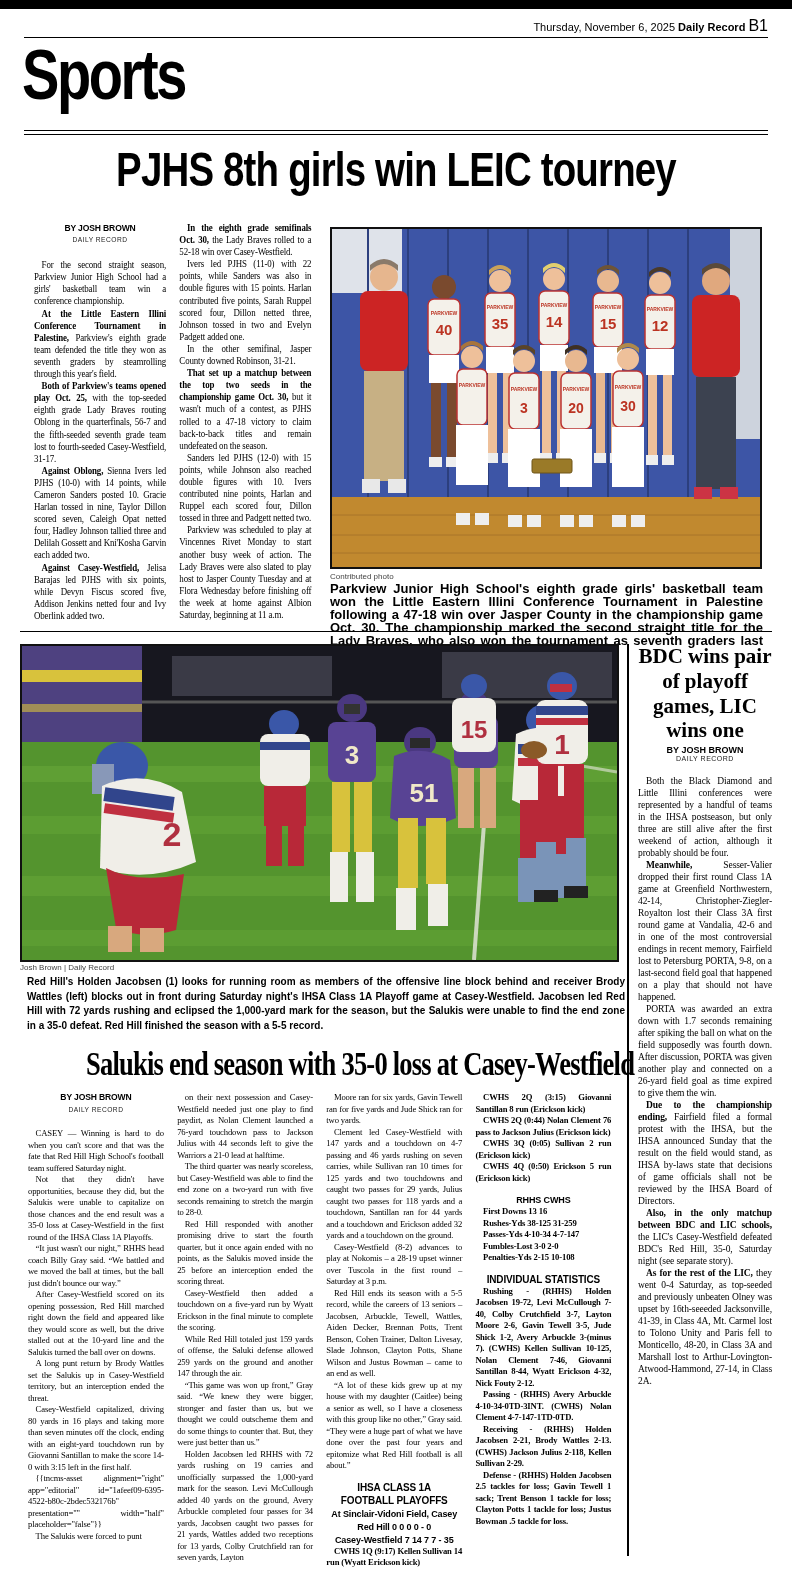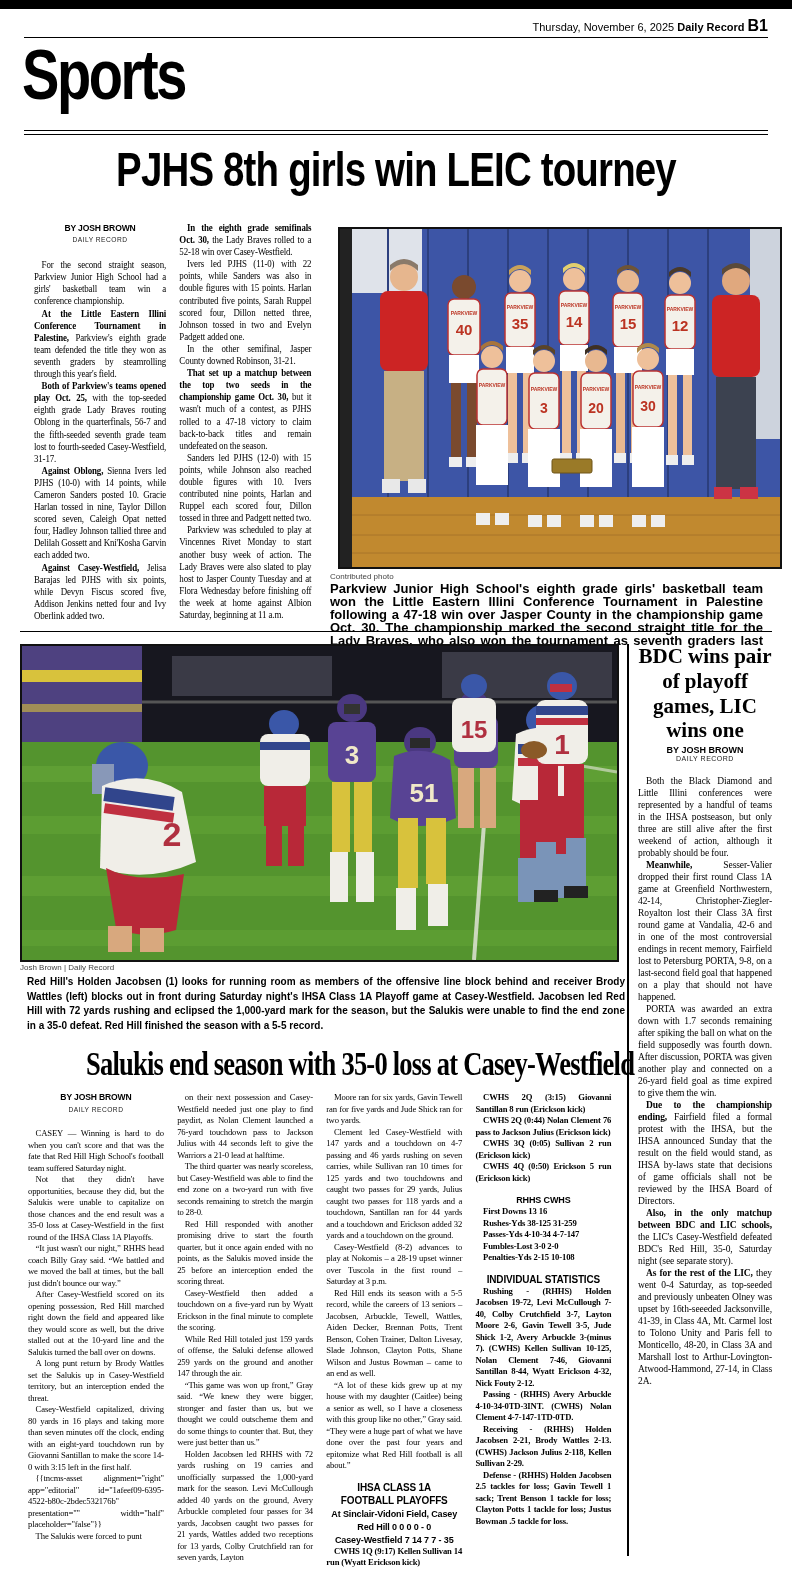--- a/index.html
+++ b/index.html
@@ -3,21 +3,21 @@
 <meta charset="utf-8">
 <style>
   html,body{margin:0;padding:0;}
   body{width:792px;height:1584px;position:relative;background:#fff;color:#000;overflow:hidden;
        font-family:"Liberation Serif","DejaVu Serif",serif;}
   .abs{position:absolute;}
   
   #topbar{left:0;top:0;width:792px;height:9px;background:#000;}
   #dateline{top:17px;right:24px;font-family:"Liberation Sans",sans-serif;font-size:11px;white-space:nowrap;}
   #dateline .pub{font-weight:bold;}
-  #dateline .pg{font-weight:bold;font-size:16px;margin-top:24px;}
+  #dateline .pg{font-weight:normal;font-size:16px;margin-top:24px;}
   #rule1{top:37px;left:24px;width:744px;border-top:1.5px solid #000;}
   #masthead{left:22px;top:40px;font-family:"Liberation Sans",sans-serif;font-weight:bold;font-size:70px;
             line-height:1;letter-spacing:-3px;transform:scaleX(.8);transform-origin:left top;}
   #dblrule{top:130px;left:24px;width:744px;height:3px;border-top:1px solid #000;border-bottom:1px solid #000;}
   
   #headline1{top:139px;left:0;width:792px;text-align:center;font-family:"Liberation Sans",sans-serif;
              font-weight:bold;font-size:48px;letter-spacing:-1px;white-space:nowrap;transform:scaleX(.8);line-height:1.3;}
   
   .byline-block{text-align:center;margin-bottom:13px;}
   .byline{font-family:"Liberation Sans",sans-serif;font-weight:bold;font-size:9px;}
@@ -32,21 +32,21 @@
           text-align:center;text-indent:0;}
   .blk-sp{height:9px;}
   #story1cols{left:34px;top:222px;width:306px;height:410px;overflow:hidden;display:flex;gap:14px;
               font-size:9.4px;line-height:12.1px;letter-spacing:-.15px;transform:scaleX(.95);transform-origin:left top;}
   #story1cols .newscol{width:139px;flex:none;}
   #story2cols{left:28px;top:1092px;width:615px;height:492px;overflow:hidden;display:flex;gap:14px;
               font-size:9.1px;line-height:11.5px;letter-spacing:-.15px;transform:scaleX(.95);transform-origin:left top;}
   #story2cols .newscol{width:143px;flex:none;}
   
   .photoframe{border:2px solid #111;background:#222;}
-  #photo1{left:338px;top:227px;width:428px;height:338px;padding-left:12px;}
+  #photo1{left:330px;top:227px;width:428px;height:338px;}
   #credit1{left:330px;top:572px;width:432px;}
   #caption1{left:330px;top:582px;width:433px;font-family:"Liberation Sans",sans-serif;font-weight:bold;
             font-size:13px;line-height:13px;text-align:justify;}
   #rule2{top:631px;left:20px;width:752px;border-top:1px solid #000;}
   #photo2{left:20px;top:644px;width:595px;height:314px;}
   #credit2{left:20px;top:963px;width:597px;}
   #caption2{left:27px;top:975px;width:598px;font-family:"Liberation Sans",sans-serif;font-weight:bold;
             font-size:10px;line-height:14.5px;text-align:justify;}
   .credit{font-family:"Liberation Sans",sans-serif;font-size:8px;color:#444;text-align:left;}
   #headline2{left:20px;top:1042px;width:600px;text-align:center;font-family:"Liberation Serif",serif;

